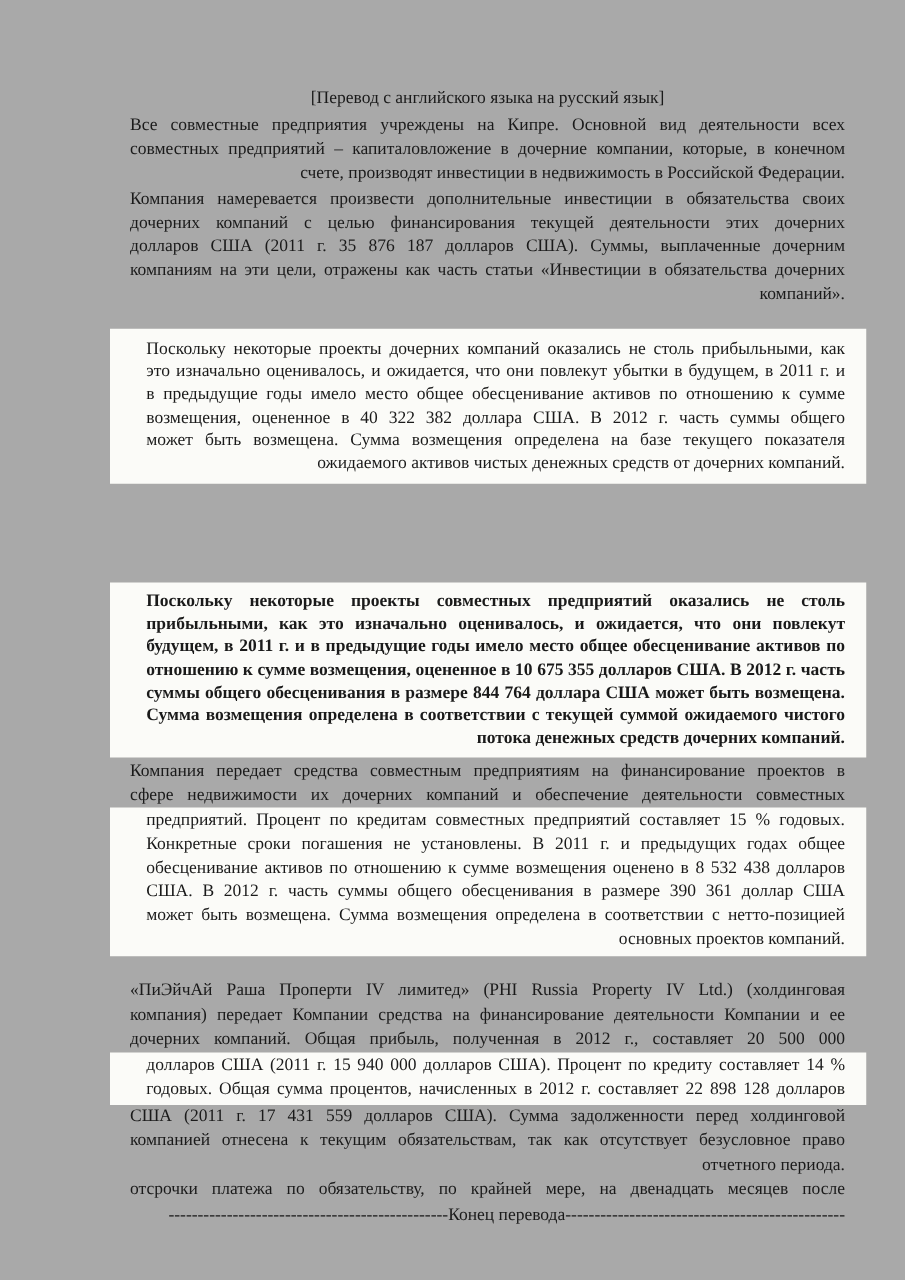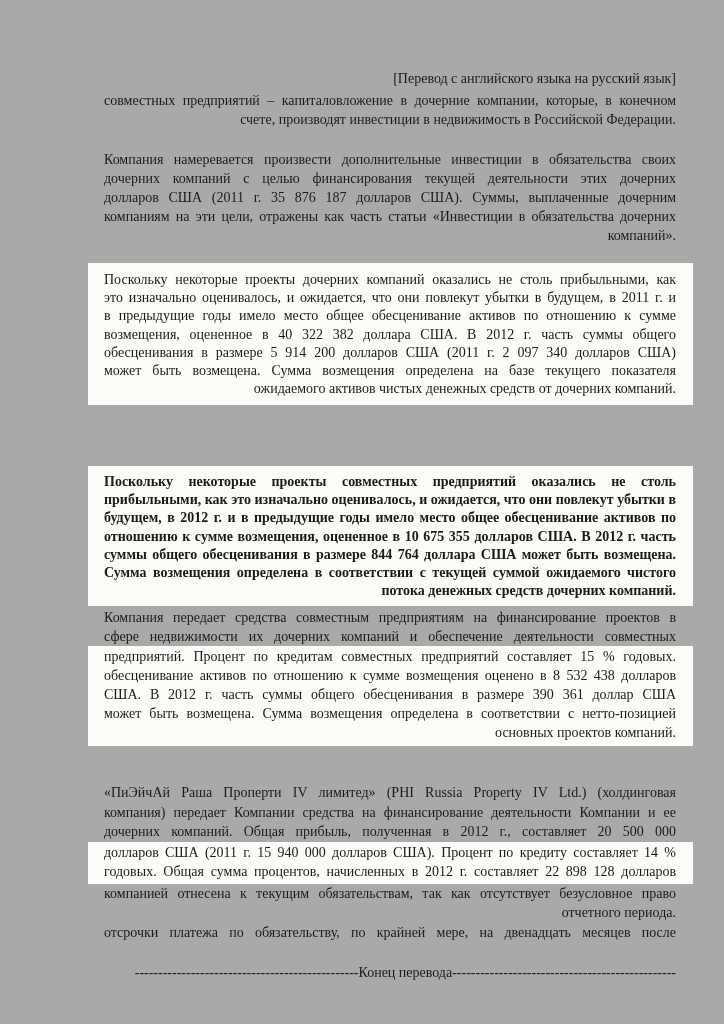--- a/index.html
+++ b/index.html
@@ -13,105 +13,107 @@
     overflow:hidden;
     margin:0 auto;
   }
   .col { position:absolute; left:104px; width:572px; }
 
   
   .ln { height:19px; line-height:19px; text-align:justify; overflow:hidden; }
   .ln::after { content:""; display:inline-block; width:100%; height:0; }
   .ln.last { text-align:right; }
   .ln.last::after { content:none; }
-  .ln.right { text-align:right; }
+  .ln.right { text-align:center; }
   .ln.right::after { content:none; }
 
   
   .lh182 .ln { height:18.2px; line-height:18.2px; }
   .lh195 .ln { height:19.5px; line-height:19.5px; }
 
   
   .hl {
     background:#fbfbf8;
     margin-left:-16px; margin-right:-17px;
-    padding-left:16px; padding-right:17px;
+    padding-left:29px; padding-right:17px;
   }
   .hl.pad-a { padding-top:8px; padding-bottom:7px; }
   .hl.pad-b { padding-top:7px; padding-bottom:6px;font-weight:bold; }
   .hl.pad-c { padding-top:1px; padding-bottom:4px; }
   .hl.pad-d { padding-top:1px; padding-bottom:2px; }
 </style>
 </head>
 <body>
 
 <div class="page">
 
   <div class="col" style="top:69px">
     <div class="ln right">[Перевод с английского языка на русский язык]</div>
   </div>
 
   <div class="col" style="top:91px">
+    <div class="ln">Все совместные предприятия учреждены на Кипре. Основной вид деятельности всех</div>
     <div class="ln">совместных предприятий – капиталовложение в дочерние компании, которые, в конечном</div>
     <div class="ln last">счете, производят инвестиции в недвижимость в Российской Федерации.</div>
   </div>
 
   <div class="col" style="top:150px">
     <div class="ln">Компания намеревается произвести дополнительные инвестиции в обязательства своих</div>
     <div class="ln">дочерних компаний с целью финансирования текущей деятельности этих дочерних</div>
     <div class="ln">долларов США (2011 г. 35 876 187 долларов США). Суммы, выплаченные дочерним</div>
     <div class="ln">компаниям на эти цели, отражены как часть статьи «Инвестиции в обязательства дочерних</div>
     <div class="ln last">компаний».</div>
   </div>
 
   <div class="col lh182" style="top:263px">
     <div class="hl pad-a">
       <div class="ln">Поскольку некоторые проекты дочерних компаний оказались не столь прибыльными, как</div>
       <div class="ln">это изначально оценивалось, и ожидается, что они повлекут убытки в будущем, в 2011 г. и</div>
       <div class="ln">в предыдущие годы имело место общее обесценивание активов по отношению к сумме</div>
       <div class="ln">возмещения, оцененное в 40 322 382 доллара США. В 2012 г. часть суммы общего</div>
-      <div class="ln">обесценивания в размере 5 914 200 долларов США (2011 г. 2 097 340 долларов США)</div>
       <div class="ln">может быть возмещена. Сумма возмещения определена на базе текущего показателя</div>
       <div class="ln last">ожидаемого активов чистых денежных средств от дочерних компаний.</div>
     </div>
   </div>
 
 
   <div class="col lh182" style="top:466px">
     <div class="hl pad-b">
       <div class="ln">Поскольку некоторые проекты совместных предприятий оказались не столь</div>
       <div class="ln">прибыльными, как это изначально оценивалось, и ожидается, что они повлекут убытки в</div>
-      <div class="ln">будущем, в 2012 г. и в предыдущие годы имело место общее обесценивание активов по</div>
+      <div class="ln">будущем, в 2011 г. и в предыдущие годы имело место общее обесценивание активов по</div>
       <div class="ln">отношению к сумме возмещения, оцененное в 10 675 355 долларов США. В 2012 г. часть</div>
       <div class="ln">суммы общего обесценивания в размере 844 764 доллара США может быть возмещена.</div>
       <div class="ln">Сумма возмещения определена в соответствии с текущей суммой ожидаемого чистого</div>
       <div class="ln last">потока денежных средств дочерних компаний.</div>
     </div>
   </div>
 
   <div class="col" style="top:608px">
     <div class="ln">Компания передает средства совместным предприятиям на финансирование проектов в</div>
     <div class="ln">сфере недвижимости их дочерних компаний и обеспечение деятельности совместных</div>
     <div class="hl pad-c">
       <div class="ln">предприятий. Процент по кредитам совместных предприятий составляет 15 % годовых.</div>
+      <div class="ln">Конкретные сроки погашения не установлены. В 2011 г. и предыдущих годах общее</div>
       <div class="ln">обесценивание активов по отношению к сумме возмещения оценено в 8 532 438 долларов</div>
       <div class="ln">США. В 2012 г. часть суммы общего обесценивания в размере 390 361 доллар США</div>
       <div class="ln">может быть возмещена. Сумма возмещения определена в соответствии с нетто-позицией</div>
       <div class="ln last">основных проектов компаний.</div>
     </div>
   </div>
 
   <div class="col lh195" style="top:783px">
     <div class="ln">«ПиЭйчАй Раша Проперти IV лимитед» (PHI Russia Property IV Ltd.) (холдинговая</div>
     <div class="ln">компания) передает Компании средства на финансирование деятельности Компании и ее</div>
     <div class="ln">дочерних компаний. Общая прибыль, полученная в 2012 г., составляет 20 500 000</div>
     <div class="hl pad-d">
       <div class="ln">долларов США (2011 г. 15 940 000 долларов США). Процент по кредиту составляет 14 %</div>
       <div class="ln">годовых. Общая сумма процентов, начисленных в 2012 г. составляет 22 898 128 долларов</div>
     </div>
+    <div class="ln">США (2011 г. 17 431 559 долларов США). Сумма задолженности перед холдинговой</div>
     <div class="ln">компанией отнесена к текущим обязательствам, так как отсутствует безусловное право</div>
     <div class="ln last">отчетного периода.</div>
     <div class="ln">отсрочки платежа по обязательству, по крайней мере, на двенадцать месяцев после</div>
   </div>
 
   <div class="col" style="top:963px">
     <div class="ln last">------------------------------------------------Конец перевода------------------------------------------------</div>
   </div>
 
 </div>

